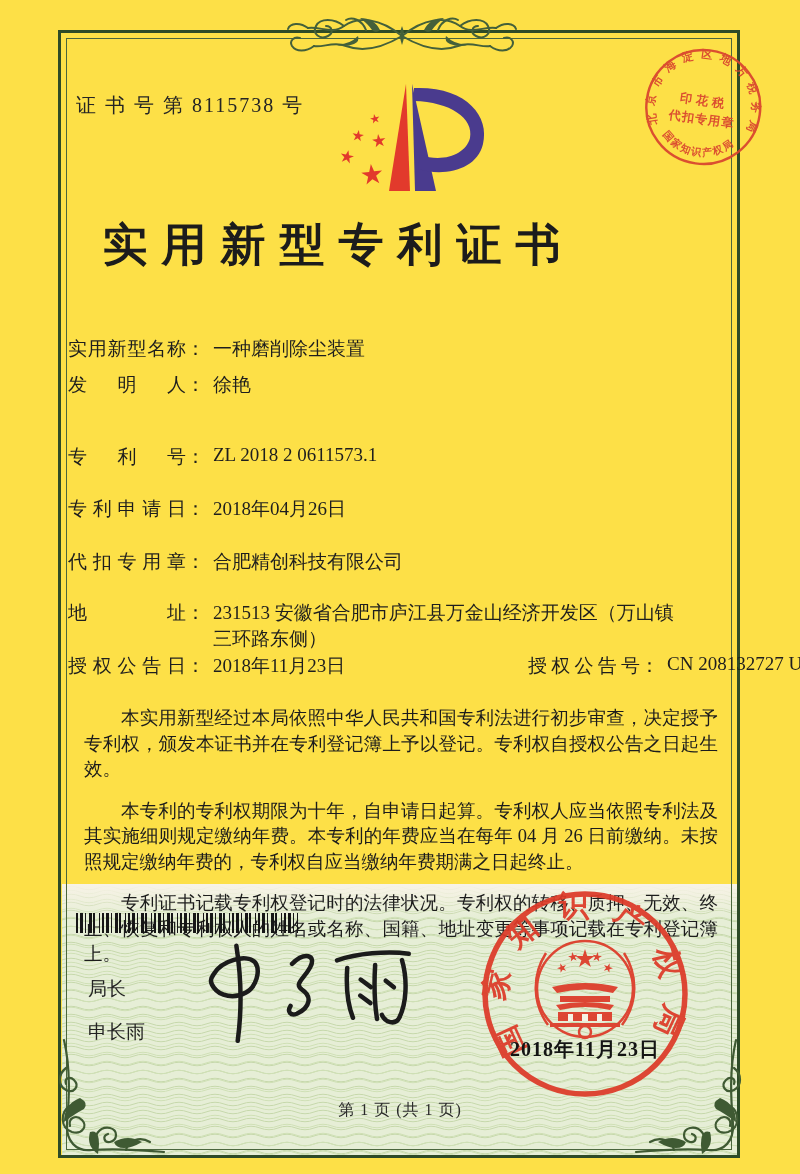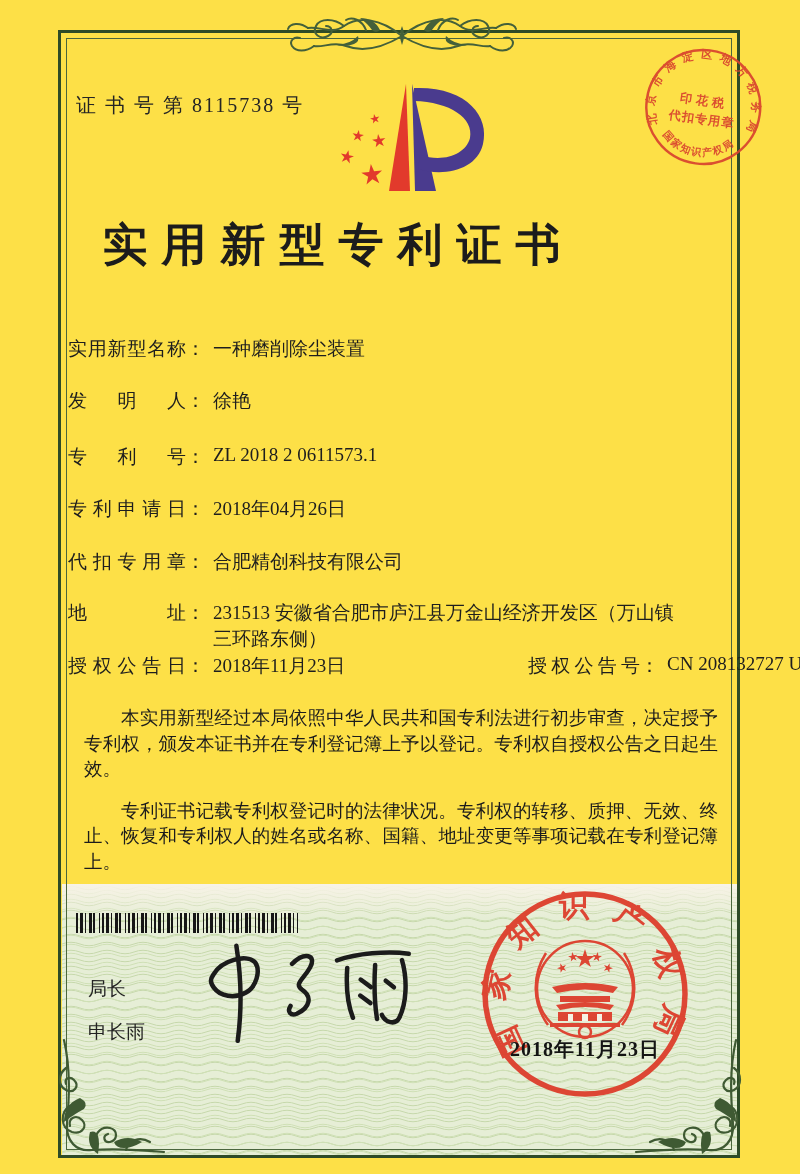--- a/index.html
+++ b/index.html
@@ -176,21 +176,21 @@
       <text x="60" y="74" text-anchor="middle" font-size="12" font-weight="bold" fill="#d8432f" letter-spacing="1" font-family="Liberation Serif, DejaVu Serif, serif">代扣专用章</text>
     </g>
   </svg>
 
   <div class="title">实用新型专利证书</div>
 
   <div class="fields">
     <div class="frow" style="top:336px;">
       <span class="lbl">实用新型名称</span><span class="col">：</span><span class="val">一种磨削除尘装置</span>
     </div>
-    <div class="frow" style="top:388px;">
+    <div class="frow" style="top:372px;">
       <span class="lbl">发明人</span><span class="col">：</span><span class="val">徐艳</span>
     </div>
     <div class="frow" style="top:444px;">
       <span class="lbl">专利号</span><span class="col">：</span><span class="val">ZL 2018 2 0611573.1</span>
     </div>
     <div class="frow" style="top:496px;">
       <span class="lbl">专利申请日</span><span class="col">：</span><span class="val">2018年04月26日</span>
     </div>
     <div class="frow" style="top:549px;">
       <span class="lbl">代扣专用章</span><span class="col">：</span><span class="val">合肥精创科技有限公司</span>
@@ -202,20 +202,21 @@
     <div class="frow" style="top:653px;width:666px;">
       <span class="lbl">授权公告日</span><span class="col">：</span><span class="val">2018年11月23日</span>
       <span class="grant-no">
         <span class="lbl-r">授权公告号</span><span class="col">：</span><span class="val">CN 208132727 U</span>
       </span>
     </div>
   </div>
 
   <div class="bodytext">
     <p>本实用新型经过本局依照中华人民共和国专利法进行初步审查，决定授予专利权，颁发本证书并在专利登记簿上予以登记。专利权自授权公告之日起生效。</p>
+    <p>本专利的专利权期限为十年，自申请日起算。专利权人应当依照专利法及其实施细则规定缴纳年费。本专利的年费应当在每年 04 月 26 日前缴纳。未按照规定缴纳年费的，专利权自应当缴纳年费期满之日起终止。</p>
     <p>专利证书记载专利权登记时的法律状况。专利权的转移、质押、无效、终止、恢复和专利权人的姓名或名称、国籍、地址变更等事项记载在专利登记簿上。</p>
   </div>
 
   <div class="barcode"></div>
 
   <div class="officer">
     <div>局长</div>
     <div class="name">申长雨</div>
   </div>
 
@@ -261,14 +262,15 @@
       </g>
       <g fill="#f8f3e7">
         <rect x="88" y="125" width="5" height="7"></rect>
         <rect x="102" y="125" width="6" height="7"></rect>
         <rect x="117" y="125" width="5" height="7"></rect>
       </g>
     </g>
   </svg>
   <div class="seal-date">2018年11月23日</div>
 
+  <div class="footer">第 1 页 (共 1 页)</div>
 
 </div>
 
 </body></html>

